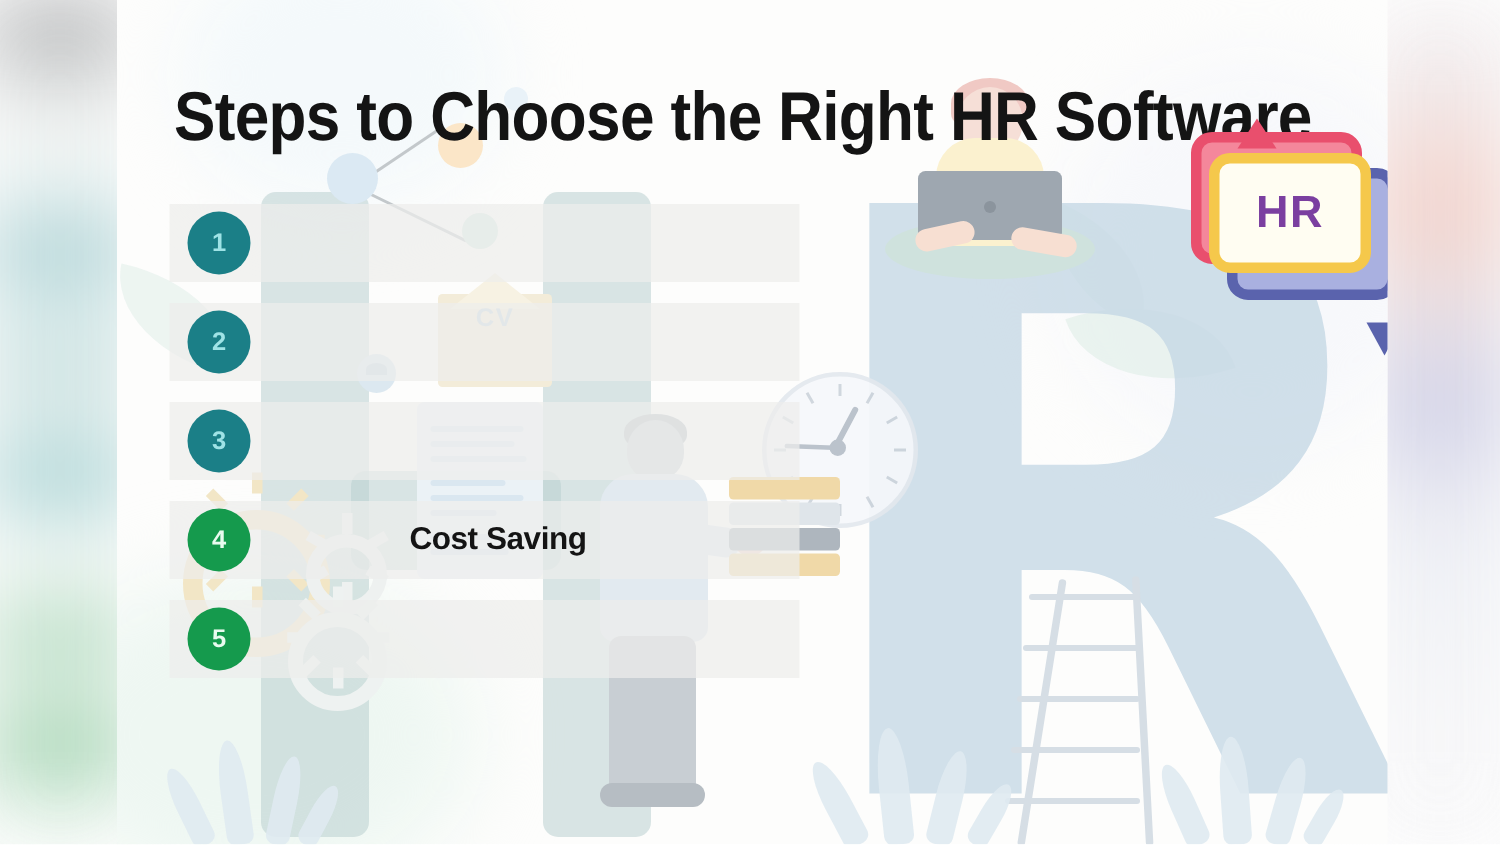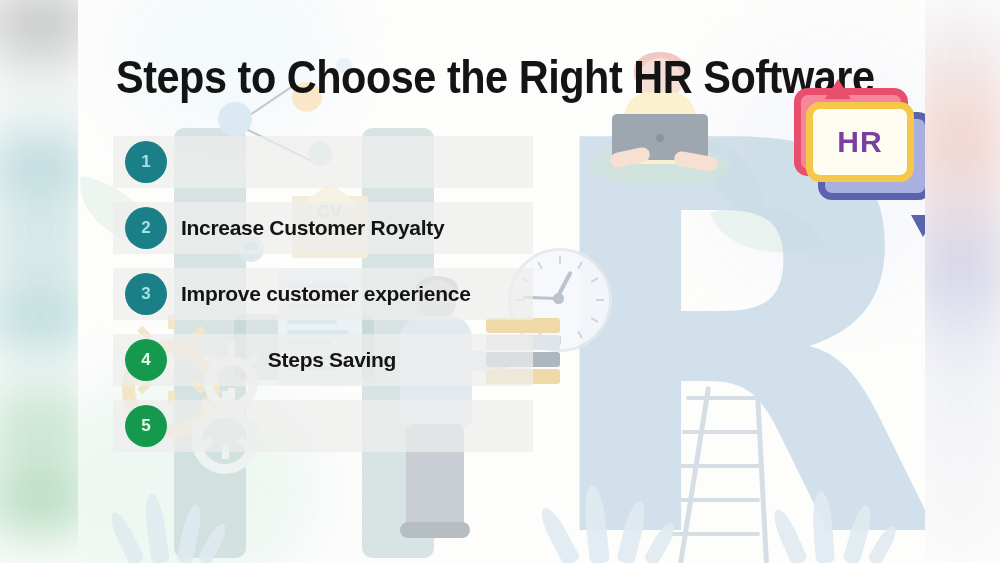--- a/index.html
+++ b/index.html
@@ -311,33 +311,31 @@
     <div id="steps">
 
       <div class="row">
         <span class="rowbg"></span>
         <span class="num teal">1</span>
       </div>
 
       <div class="row">
         <span class="rowbg"></span>
         <span class="num teal">2</span>
-        <span class="lbl">Increase Customer Royalty</span>
       </div>
 
       <div class="row">
         <span class="rowbg"></span>
         <span class="num teal">3</span>
-        <span class="lbl">Improve customer experience</span>
       </div>
 
       <div class="row">
         <span class="rowbg"></span>
         <span class="num green">4</span>
-        <span class="lbl mid">Steps Saving</span>
+        <span class="lbl mid">Cost Saving</span>
       </div>
 
       <div class="row">
         <span class="rowbg"></span>
         <span class="num green">5</span>
       </div>
 
     </div>
 
     <div id="hrbadge">

